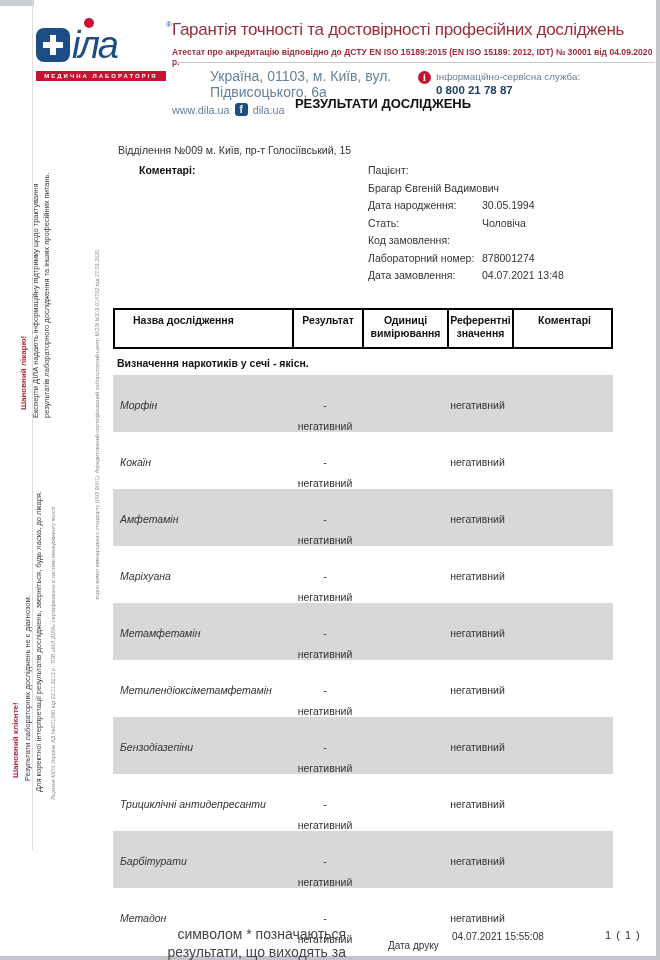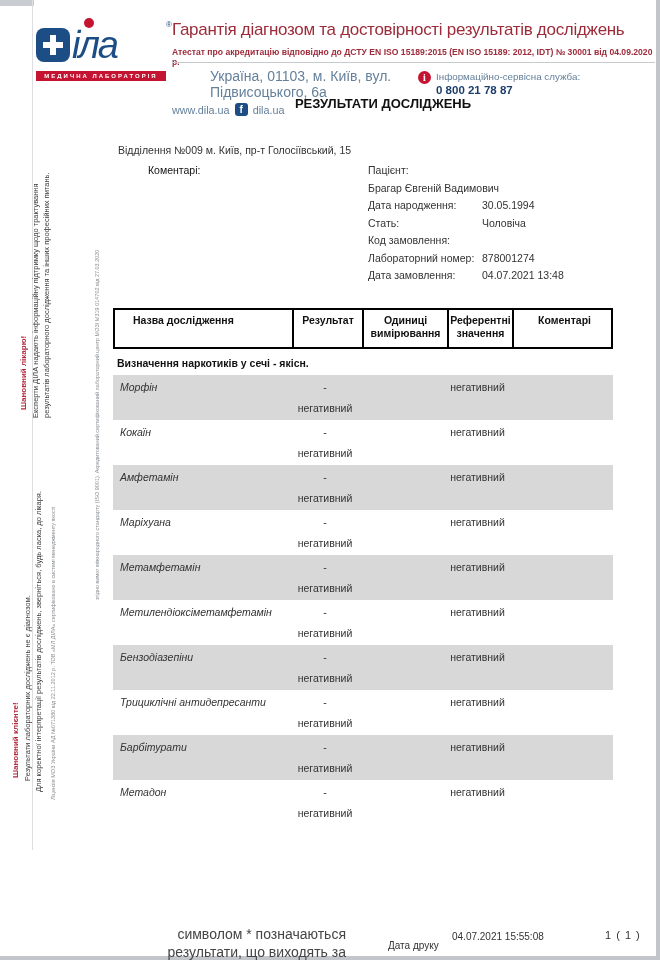--- a/index.html
+++ b/index.html
@@ -41,37 +41,37 @@
   .info-icon{flex:0 0 auto;width:13px;height:13px;border-radius:50%;background:#c41432;color:#fff;
              font-size:10px;font-weight:bold;display:flex;align-items:center;justify-content:center;
              font-family:"Liberation Serif",serif;}
   .service-text{font-size:9.8px;color:#64809b;line-height:1.25;}
   .service-phone{font-size:11.5px;font-weight:bold;color:#1d3e6c;white-space:nowrap;}
 
   .page-title{left:113px;top:96px;width:540px;text-align:center;font-size:13px;font-weight:bold;color:#111;}
 
   
   .branch{left:118px;top:144px;font-size:10.5px;color:#333;}
-  .comments-label{left:112px;top:164px;font-size:10.5px;font-weight:normal;color:#111;padding-left:36px;}
+  .comments-label{left:103px;top:164px;font-size:10.5px;font-weight:bold;color:#111;padding-left:36px;}
   .patient-block{left:368px;top:164px;width:280px;font-size:10.5px;color:#333;}
   .patient-block .prow{display:grid;grid-template-columns:114px auto;min-height:17.5px;}
   .patient-block .pname{min-height:17.5px;}
 
   
   .rtable{left:113px;top:308px;width:500px;}
   .thead{display:grid;grid-template-columns:177px 70px 85px 65px 103px;
          border:2px solid #000;box-sizing:border-box;}
   .th{font-size:10.5px;font-weight:bold;color:#111;text-align:center;line-height:1.2;
       padding:4px 2px;display:flex;align-items:flex-start;justify-content:center;min-height:29px;}
   .th.first{justify-content:flex-start;text-align:left;padding-left:18px;}
   .th+.th{border-left:2px solid #000;}
   .section-title{font-size:10.5px;font-weight:bold;color:#111;margin:8px 0 6px 4px;}
   .trow{display:grid;grid-template-columns:177px 70px 85px 65px 103px;min-height:45px;}
   .trow.grey{background:#d8d8d8;}
-  .c{font-size:10.5px;color:#333;padding-top:6px;box-sizing:border-box;}
+  .c{font-size:10.5px;color:#333;padding-top:24px;box-sizing:border-box;}
   .c.name{padding-left:7px;font-style:italic;}
   .c.res{text-align:center;display:flex;flex-direction:column;gap:9px;align-items:center;}
   .c.units{text-align:center;}
   .c.ref{text-align:center;}
   .c.com{text-align:center;}
 
   
   .foot-note{left:120px;top:926px;width:226px;text-align:right;font-size:14px;color:#444;line-height:1.25;}
   .print-label{left:388px;top:940px;font-size:10px;color:#333;}
   .print-date{left:452px;top:931px;font-size:10px;color:#333;}
@@ -104,21 +104,21 @@
 <div class="abs logo">
   <div class="logo-row">
     <div class="cross-box"></div>
     <span class="logo-text">іла</span>
     <span class="logo-dot"></span>
     <span class="logo-reg">®</span>
   </div>
   <div class="logo-banner">МЕДИЧНА ЛАБОРАТОРІЯ</div>
 </div>
 
-<div class="abs slogan">Гарантія діагнозом та достовірності результатів досліджень</div>
+<div class="abs slogan">Гарантія точності та достовірності професійних досліджень</div>
 <div class="abs accred">Атестат про акредитацію відповідно до ДСТУ EN ISO 15189:2015 (EN ISO 15189: 2012, IDT) № 30001 від 04.09.2020 р.</div>
 <div class="abs head-rule"></div>
 
 <div class="abs addr-block">
   <div class="addr-line1">Україна, 01103, м. Київ, вул. Підвисоцького, 6а</div>
   <div class="addr-line2">
     <span>www.dila.ua</span>
     <span class="fb-icon">f</span>
     <span>dila.ua</span>
   </div>

